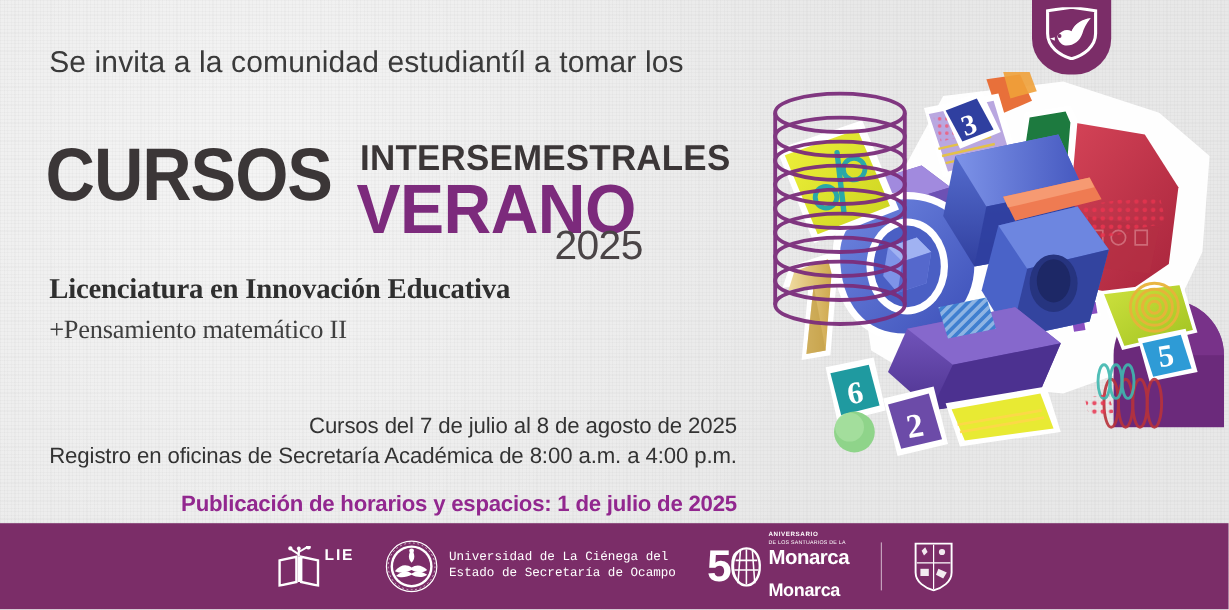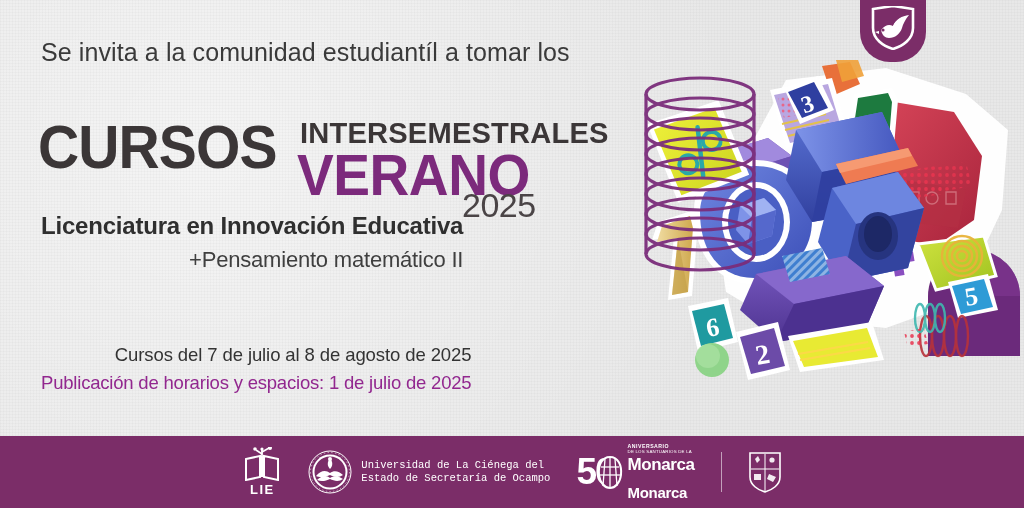--- a/index.html
+++ b/index.html
@@ -46,39 +46,39 @@
     font-weight:bold;font-size:58px;line-height:58px;
     color:#7C2A7C;letter-spacing:-.5px;
     transform:scaleX(.95);transform-origin:left center;
   }
   #year{
     position:absolute;left:424px;top:78px;
     font-weight:normal;font-size:34px;line-height:34px;
     color:#4a4446;letter-spacing:-.5px;
   }
   
-  #program{position:absolute;left:41px;top:212px;}
+  #program{position:absolute;left:41px;top:228px;font-family:Liberation Serif, serif;}
   #prog-title{font-weight:bold;font-size:24px;color:#2f2f2f;letter-spacing:-.2px;}
-  #prog-sub{margin-top:7px;font-size:22px;color:#3f3f3f;letter-spacing:-.2px;font-weight:300;text-align:right;}
+  #prog-sub{margin-top:7px;font-size:22px;color:#3f3f3f;letter-spacing:-.2px;font-weight:300;}
   
   #dates{position:absolute;left:41px;top:342px;}
   #dates div{font-size:18.5px;color:#333;line-height:25px;letter-spacing:-.1px;text-align:right;}
-  #dates .hl{font-weight:normal;color:#92278F;margin-top:3px;letter-spacing:-.2px;}
+  #dates .hl{font-weight:bold;color:#92278F;margin-top:15px;letter-spacing:-.2px;}
   
   #footer{
     position:absolute;left:0;bottom:0;width:1024px;height:72px;
     background:#7B2D68;
   }
   #footer-inner{
     position:absolute;left:0;top:0;width:1024px;height:72px;
     display:flex;align-items:center;justify-content:center;gap:26px;
   }
   .flogo{display:flex;align-items:center;color:#fff;}
   
-  #lie{flex-direction:column;align-items:center;gap:1px;}
+  #lie{flex-direction:row;align-items:flex-start;gap:1px;}
   #lie-label{font-weight:bold;font-size:13px;letter-spacing:1.5px;}
   
   #univ{gap:9px;}
   #univ-text{font-family:Liberation Mono, monospace;font-size:10.5px;line-height:13px;color:#fff;}
   
   #mariposa{gap:3px;align-items:center;}
   #m50{font-weight:bold;font-size:37px;line-height:34px;letter-spacing:-2px;}
   #m-txt{display:flex;flex-direction:column;line-height:1;}
   #m-a{font-size:5.2px;font-weight:bold;letter-spacing:.5px;}
   #m-b{font-size:4.4px;letter-spacing:.2px;margin-top:1px;}
@@ -341,20 +341,21 @@
     <div id="year">2025</div>
   </div>
 
   <div id="program">
     <div id="prog-title">Licenciatura en Innovación Educativa</div>
     <div id="prog-sub">+Pensamiento matemático II</div>
   </div>
 
   <div id="dates">
     <div>Cursos del 7 de julio al 8 de agosto de 2025</div>
+    <div>Registro en oficinas de Secretaría Académica de 8:00 a.m. a 4:00 p.m.</div>
     <div class="hl">Publicación de horarios y espacios: 1 de julio de 2025</div>
   </div>
 
   <div id="footer">
     <div id="footer-inner">
 
       <div class="flogo" id="lie">
         <svg width="40" height="34" viewBox="0 0 40 34" xmlns="http://www.w3.org/2000/svg">
           <path d="M4 12 L18 9 L18 30 L4 33 Z" fill="none" stroke="#fff" stroke-width="2"></path>
           <path d="M36 12 L22 9 L22 30 L36 33 Z" fill="none" stroke="#fff" stroke-width="2"></path>

